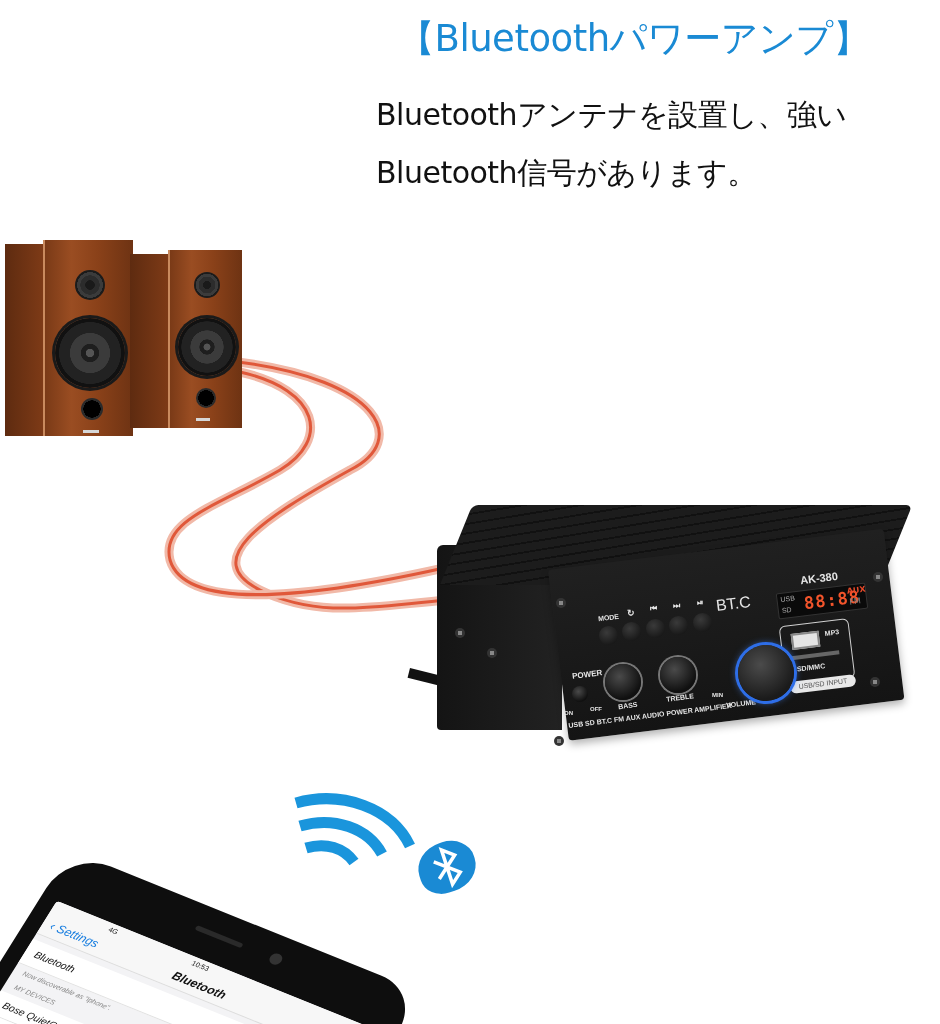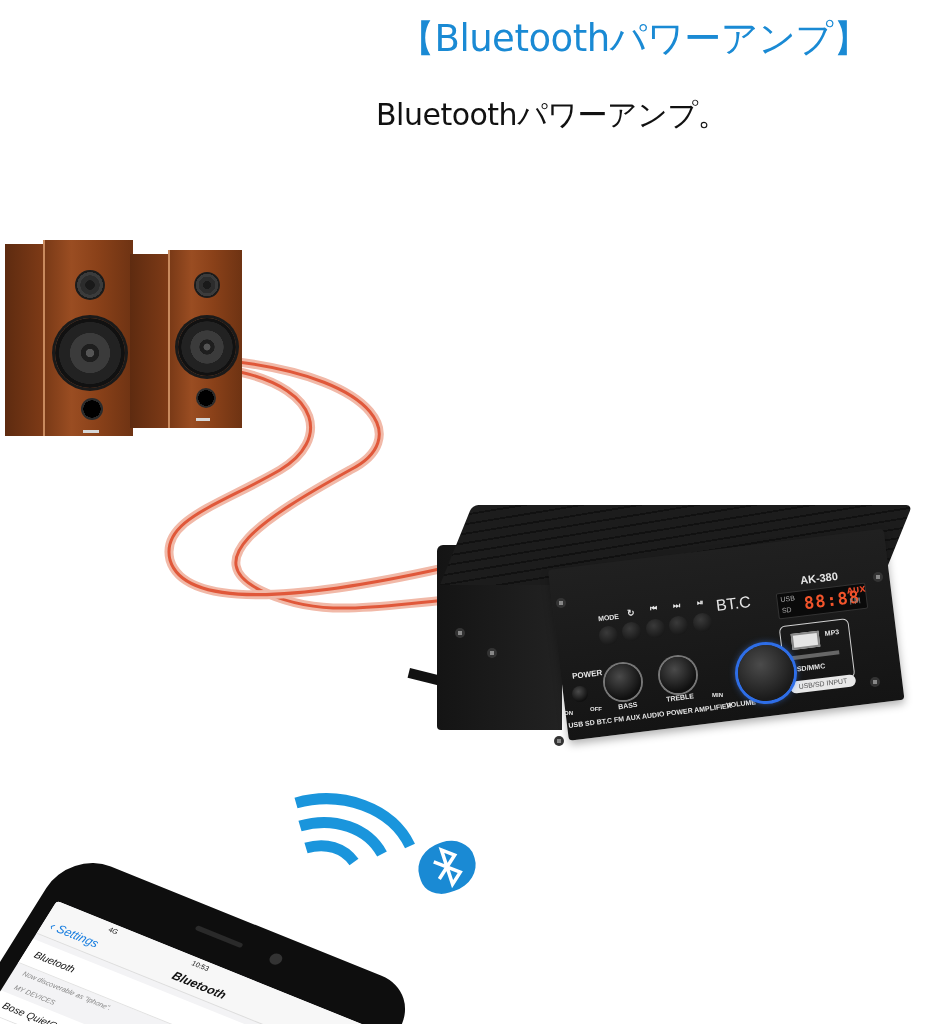--- a/index.html
+++ b/index.html
@@ -204,14 +204,15 @@
       <div class="ios-row" style="top:130px;height:26px;line-height:26px;">
         <span>PT-390</span>
       </div>
 
     </div>
   </div>
 </div>
 
 <div class="headline">【Bluetoothパワーアンプ】</div>
 <div class="desc">
-  <div>Bluetoothパワーアンプ。</div>
+  <div>Bluetoothアンテナを設置し、強い</div>
+  <div>Bluetooth信号があります。</div>
 </div>
 
 </body></html>

